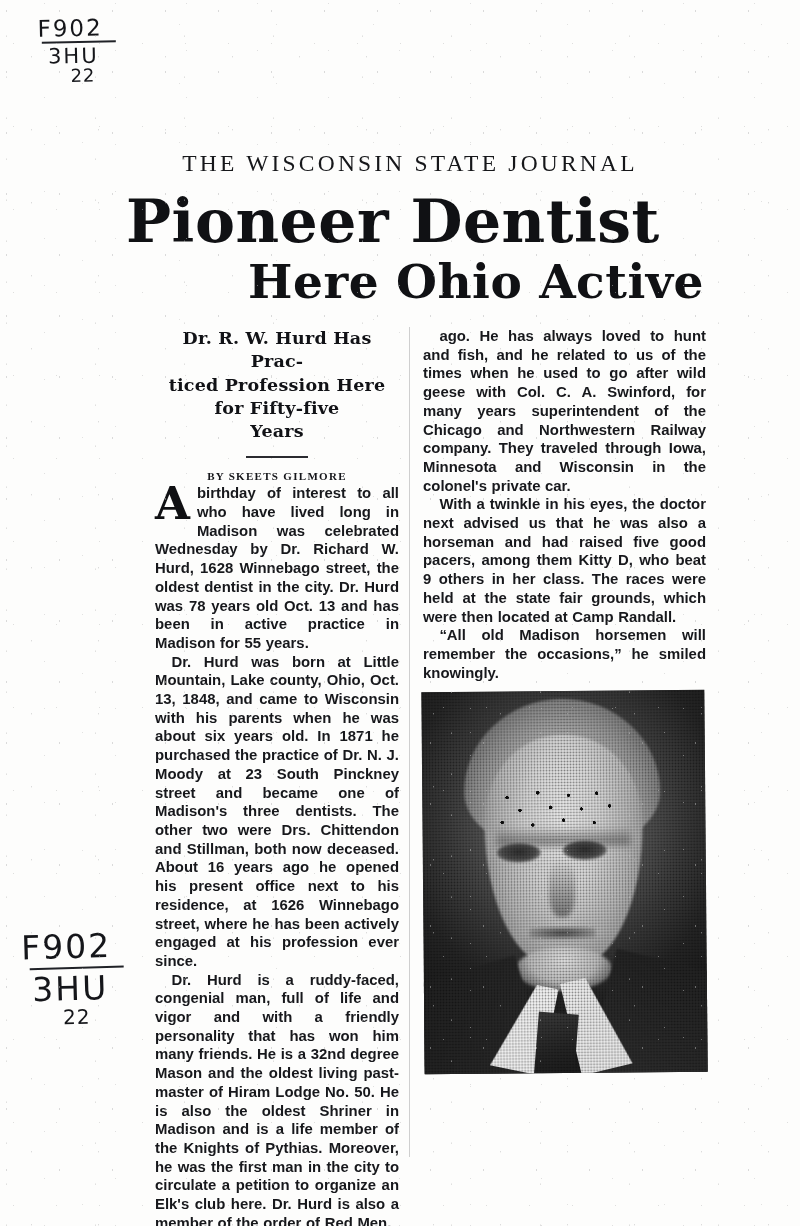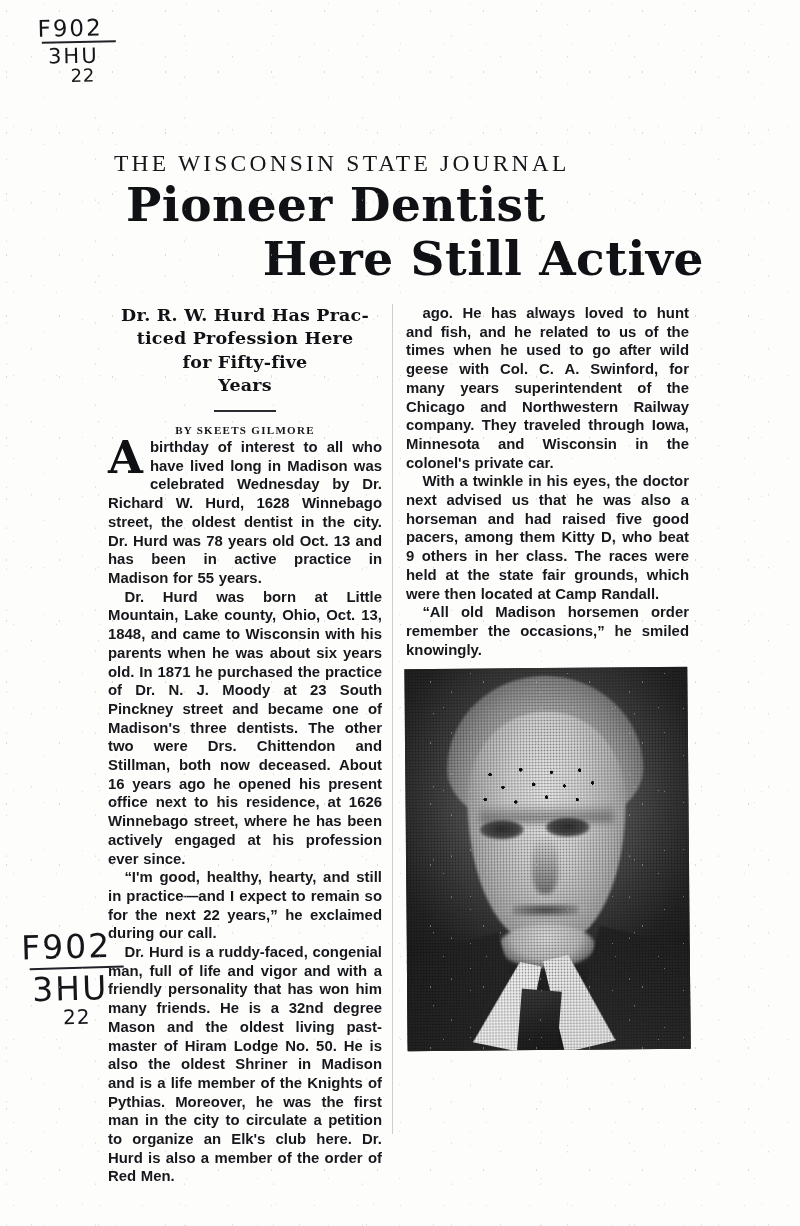--- a/index.html
+++ b/index.html
@@ -87,20 +87,21 @@
   #clipping {
     position: absolute;
     left: 108px;
     top: 150px;
     width: 598px;
     height: 1030px;
   }
 
   
   #masthead {
+    text-align: center;
     font-family: "Liberation Serif", serif;
     font-size: 23.5px;
     letter-spacing: 3.2px;
     color: #16171a;
     white-space: nowrap;
     margin-left: 6px;
   }
   #dateline {
     text-align: center;
     font-family: "Liberation Serif", serif;
@@ -112,42 +113,43 @@
 
   
   .headline {
     font-family: "DejaVu Serif", serif;
     font-weight: 700;
     color: #101114;
     letter-spacing: .5px;
     line-height: 1;
   }
   #headline-1 {
-    font-size: 47px;
-    margin-top: 4px;
+    font-size: 60px;
+    margin-top: 14px;
     padding-left: 18px;
   }
   #headline-2 {
     font-size: 47px;
     margin-top: 7px;
     text-align: right;
     padding-right: 2px;
   }
 
   
   #columns {
     display: flex;
     margin-top: 22px;
     height: 830px;
   }
   #col-left {
     width: 285px;
     padding-right: 10px;
     border-right: 1px solid #cfcfcf;
     box-sizing: border-box;
+    margin-left: 47px;
   }
   #col-right {
     width: 296px;
     padding-left: 13px;
     box-sizing: border-box;
   }
 
   
   #deck {
     font-family: "DejaVu Serif", serif;
@@ -372,41 +374,40 @@
     <span class="rule"></span>
     <span class="l2">3HU</span>
     <span class="l3">22</span>
   </div>
 
   <div id="clipping">
 
     <div id="masthead">THE WISCONSIN STATE JOURNAL</div>
 
     <div class="headline" id="headline-1">Pioneer Dentist</div>
-    <div class="headline" id="headline-2">Here Still Active</div>
+    <div class="headline" id="headline-2">Here Ohio Active</div>
 
     <div id="columns">
 
       <div id="col-left">
         <div id="deck">Dr. R. W. Hurd Has Prac-<br>ticed Profession Here<br>for Fifty-five<br>Years</div>
         <div id="deck-rule"></div>
         <div id="byline">BY SKEETS GILMORE</div>
         <div class="body-text" id="left-body">
             <p class="first dropcap">A birthday of interest to all who have lived long in Madison was celebrated Wednesday by Dr. Richard W. Hurd, 1628 Winnebago street, the oldest dentist in the city. Dr. Hurd was 78 years old Oct. 13 and has been in active practice in Madison for 55 years.</p>
             <p>Dr. Hurd was born at Little Mountain, Lake county, Ohio, Oct. 13, 1848, and came to Wisconsin with his parents when he was about six years old. In 1871 he purchased the practice of Dr. N. J. Moody at 23 South Pinckney street and became one of Madison's three dentists. The other two were Drs. Chittendon and Stillman, both now deceased. About 16 years ago he opened his present office next to his residence, at 1626 Winnebago street, where he has been actively engaged at his profession ever since.</p>
-            <p>“I'm good, healthy, hearty, and still in practice—and I expect to remain so for the next 22 years,” he exclaimed during our call.</p>
             <p>Dr. Hurd is a ruddy-faced, congenial man, full of life and vigor and with a friendly personality that has won him many friends. He is a 32nd degree Mason and the oldest living past-master of Hiram Lodge No. 50. He is also the oldest Shriner in Madison and is a life member of the Knights of Pythias. Moreover, he was the first man in the city to circulate a petition to organize an Elk's club here. Dr. Hurd is also a member of the order of Red Men.</p>
           </div>
       </div>
 
       <div id="col-right">
         <div class="body-text" id="right-body">
             <p>ago. He has always loved to hunt and fish, and he related to us of the times when he used to go after wild geese with Col. C. A. Swinford, for many years superintendent of the Chicago and Northwestern Railway company. They traveled through Iowa, Minnesota and Wisconsin in the colonel's private car.</p>
             <p>With a twinkle in his eyes, the doctor next advised us that he was also a horseman and had raised five good pacers, among them Kitty D, who beat 9 others in her class. The races were held at the state fair grounds, which were then located at Camp Randall.</p>
-            <p>“All old Madison horsemen order remember the occasions,” he smiled knowingly.</p>
+            <p>“All old Madison horsemen will remember the occasions,” he smiled knowingly.</p>
           </div>
 
         <div id="photo-block">
           <div id="photo">
             <div class="bg"></div>
             <div class="hair"></div>
             <div class="face"></div>
             <div class="brow"></div>
             <div class="eye left"></div>
             <div class="eye right"></div>

